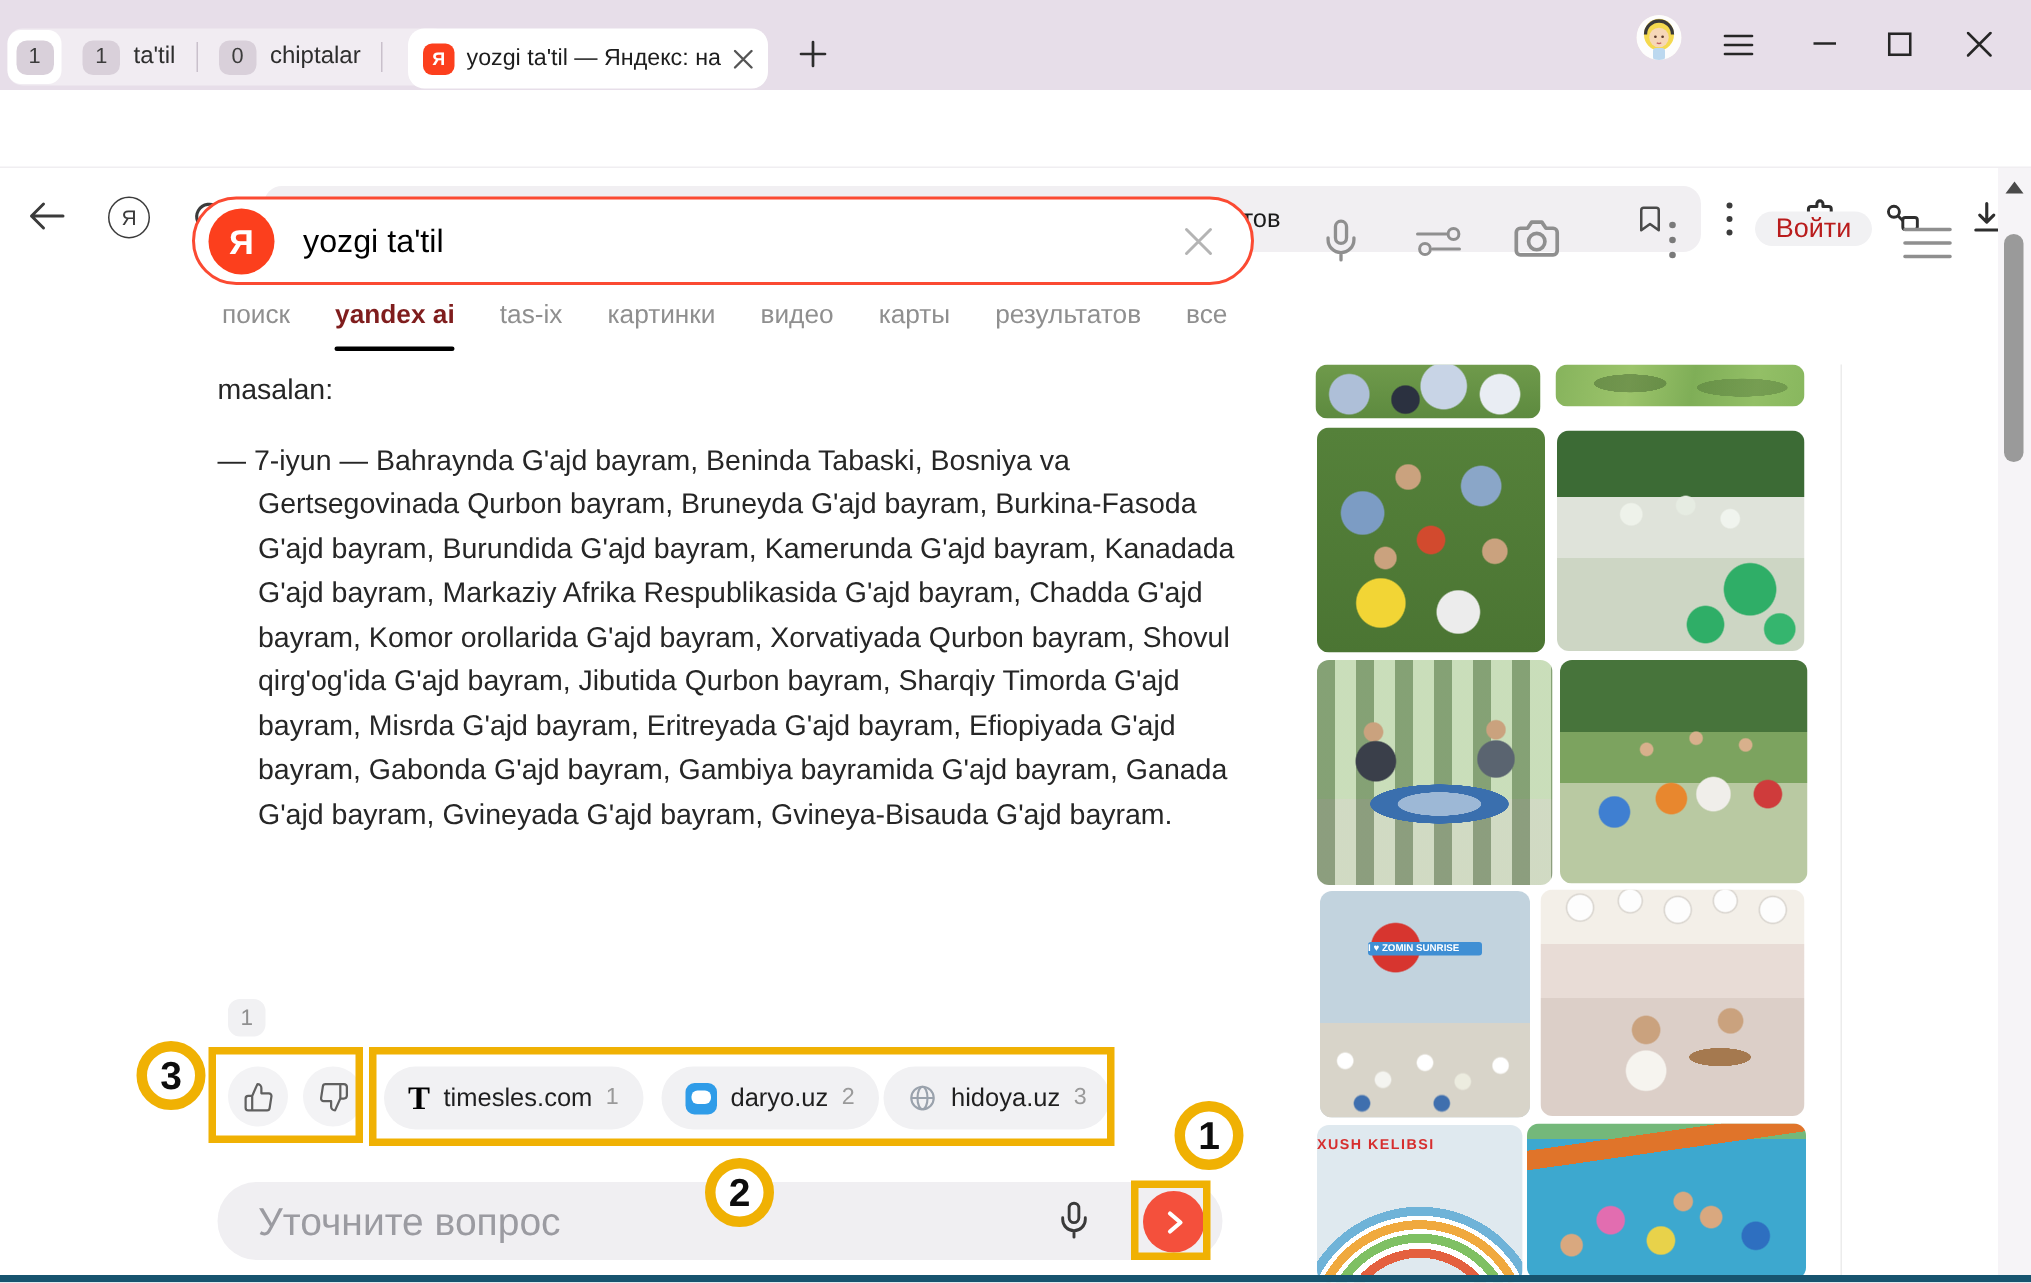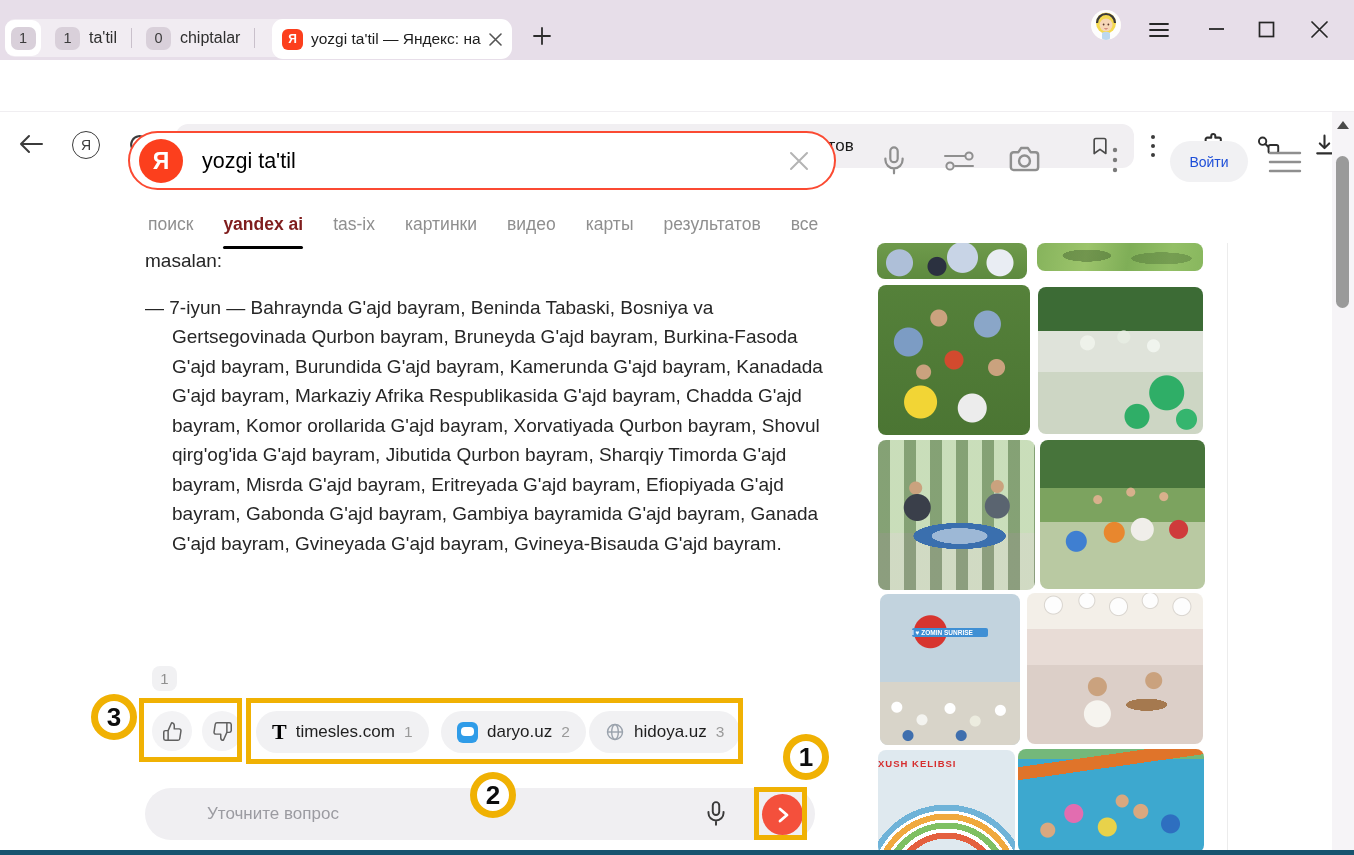--- a/index.html
+++ b/index.html
@@ -41,24 +41,24 @@
   
   .search-pill { position:absolute; left:128px; top:131px; width:708px; height:59px; background:#fff;
                  border:2px solid #fb4a32; border-radius:31px; }
   .search-logo { position:absolute; left:9px; top:6px; width:44px; height:44px; border-radius:50%;
                  background:#fc3f1d; color:#fff; font-size:23px; font-weight:bold;
                  display:flex; align-items:center; justify-content:center; }
   .search-query { position:absolute; left:72px; top:13px; width:560px; height:30px; border:none; outline:none;
                   background:transparent; font-size:21.5px; color:#000; font-family:"Liberation Sans",sans-serif; }
   .search-clear { position:absolute; right:24px; top:17px; }
   .hdr-icon { position:absolute; }
-  .login-btn { position:absolute; left:1170px; top:141px; width:78px; height:41px; border:none; cursor:pointer;
-               border-radius:21px; background:#f1f1f3; font-size:14px; color:#1d4ed8; font-family:"Liberation Sans",sans-serif; }
-
-  .serp-tabs { position:absolute; left:148px; top:214px; display:flex; gap:30px; font-size:17.5px; color:#8f8f8f; }
+  .login-btn { position:absolute; left:1170px; top:141px; width:78px; height:23px; border:none; cursor:pointer;
+               border-radius:21px; background:#f1f1f3; font-size:18px; color:#b91c1c; font-family:"Liberation Sans",sans-serif; }
+
+  .serp-tabs { position:absolute; left:148px; top:199px; display:flex; gap:30px; font-size:17.5px; color:#8f8f8f; }
   .serp-tab { position:relative; cursor:pointer; padding-bottom:9px; }
   .serp-tab.active { color:#7f1d1d; font-weight:bold; }
   .serp-tab.active::after { content:""; position:absolute; left:0; right:0; bottom:-5px; height:3px;
                             background:#000; border-radius:2px; }
 
   
   .answer { position:absolute; left:145px; top:246px; width:694px; font-size:19px; line-height:29.5px; color:#262626; }
   .answer .intro { margin-bottom:17px; }
   .answer p.item { margin:0 0 23px 0; padding-left:27px; text-indent:-27px; }
   .footnote { position:absolute; left:152px; top:666px; width:25px; height:25px; background:#f1f1f3;
@@ -70,21 +70,21 @@
           align-items:center; gap:9px; padding:0 16px; cursor:pointer; border:none; font-family:"Liberation Sans",sans-serif; }
   .chip .cname { font-size:17px; color:#1f1f1f; }
   .chip .cidx { font-size:15.5px; color:#9a9a9a; }
   .t-glyph { font-family:"Liberation Serif", serif; font-weight:bold; font-size:22px; color:#000; line-height:1; }
   .daryo-ic { width:21px; height:21px; border-radius:6px; background:#2f9ce8; position:relative; }
   .daryo-ic::after { content:""; position:absolute; left:4px; top:5px; width:13px; height:9px; background:#fff; border-radius:4px; }
 
   
   .followup { position:absolute; left:145px; top:788px; width:670px; height:52px; background:#f0eff2; border-radius:26px; }
   .followup-input { position:absolute; left:27px; top:11px; width:500px; height:30px; background:transparent;
-                    border:none; outline:none; font-size:17px; color:#333; font-family:"Liberation Sans",sans-serif;margin-left:35px; }
+                    border:none; outline:none; font-size:26px; color:#333; font-family:"Liberation Sans",sans-serif; }
   .followup-input::placeholder { color:#9b9ba1; }
   .fu-mic { position:absolute; left:558px; top:12px; }
   .send-btn { position:absolute; left:617px; top:6px; width:41px; height:41px; border-radius:50%;
               background:#f4503c; border:none; cursor:pointer; display:flex; align-items:center; justify-content:center; }
 
   
   .anno-box { position:absolute; border:5px solid #f0b103; z-index:40; pointer-events:none; }
   .anno-marker { position:absolute; width:46px; height:46px; border-radius:50%; background:#fff;
                  border:7px solid #f0b103; color:#0d0d0d; font-size:26px; font-weight:bold;
                  display:flex; align-items:center; justify-content:center; z-index:50; pointer-events:none; }

